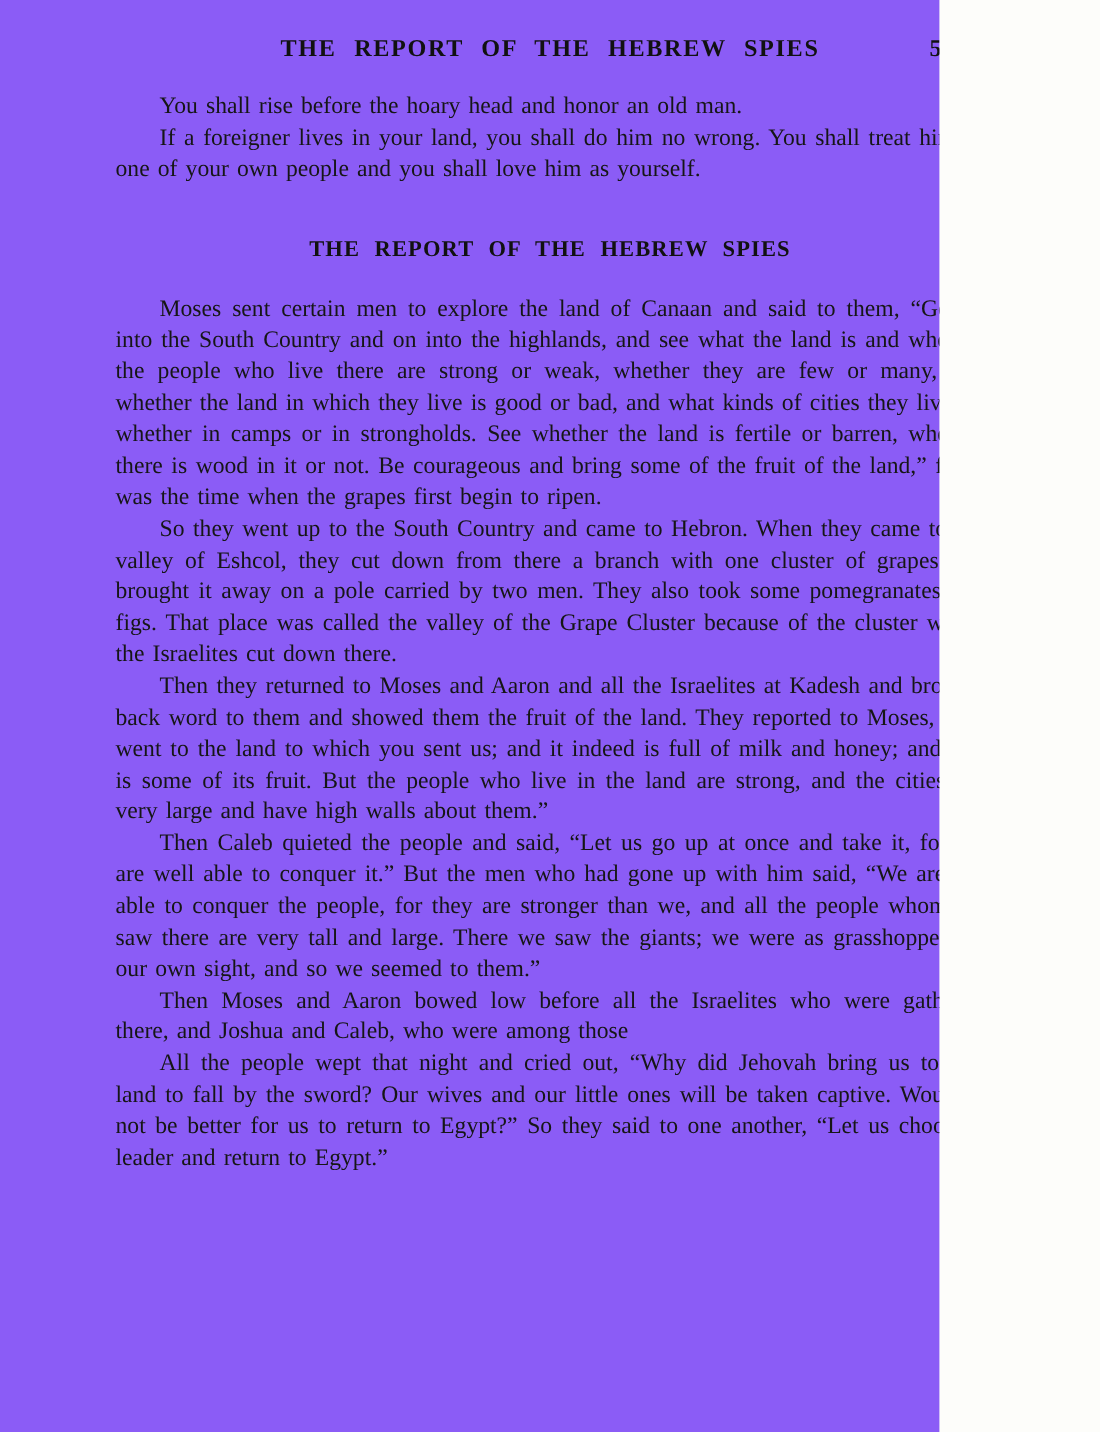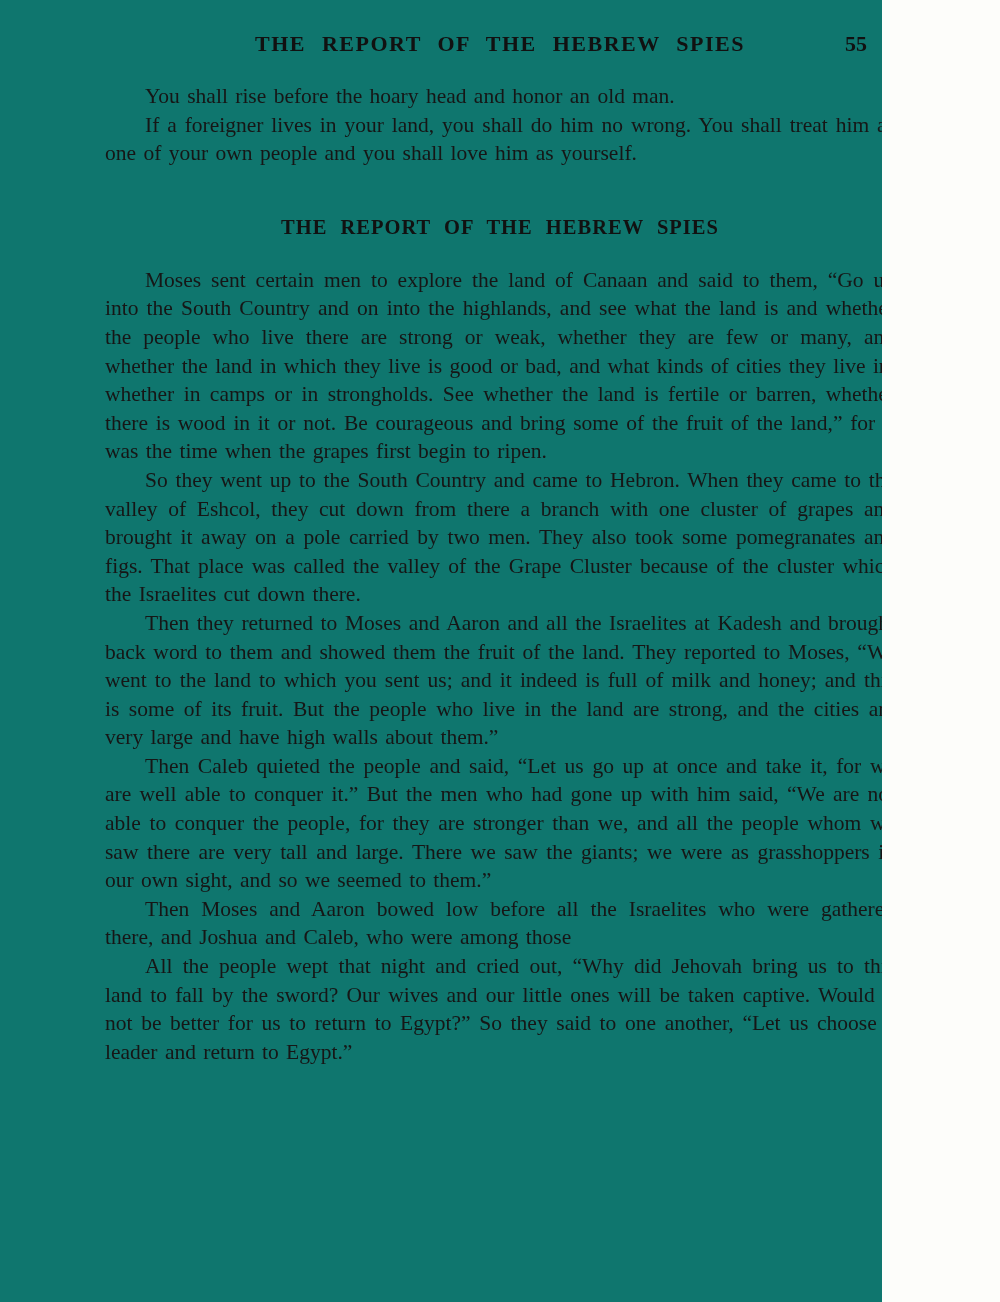--- a/index.html
+++ b/index.html
@@ -11,23 +11,22 @@
     height: 1302px;
     background: #fdfdfa;
     font-family: "Liberation Serif", "DejaVu Serif", serif;
     color: #141414;
     -webkit-font-smoothing: antialiased;
   }
   .page {
     position: relative;
     width: 854px;
     height: 1302px;
-    background: #0f766e;
+    background: #8b5cf6;
     overflow: hidden;
-    padding-left: 28px;
   }
   .content {
     position: absolute;
     left: 105px;
     top: 30px;
     width: 790px;
   }
   .running-head {
     position: relative;
     text-align: center;

